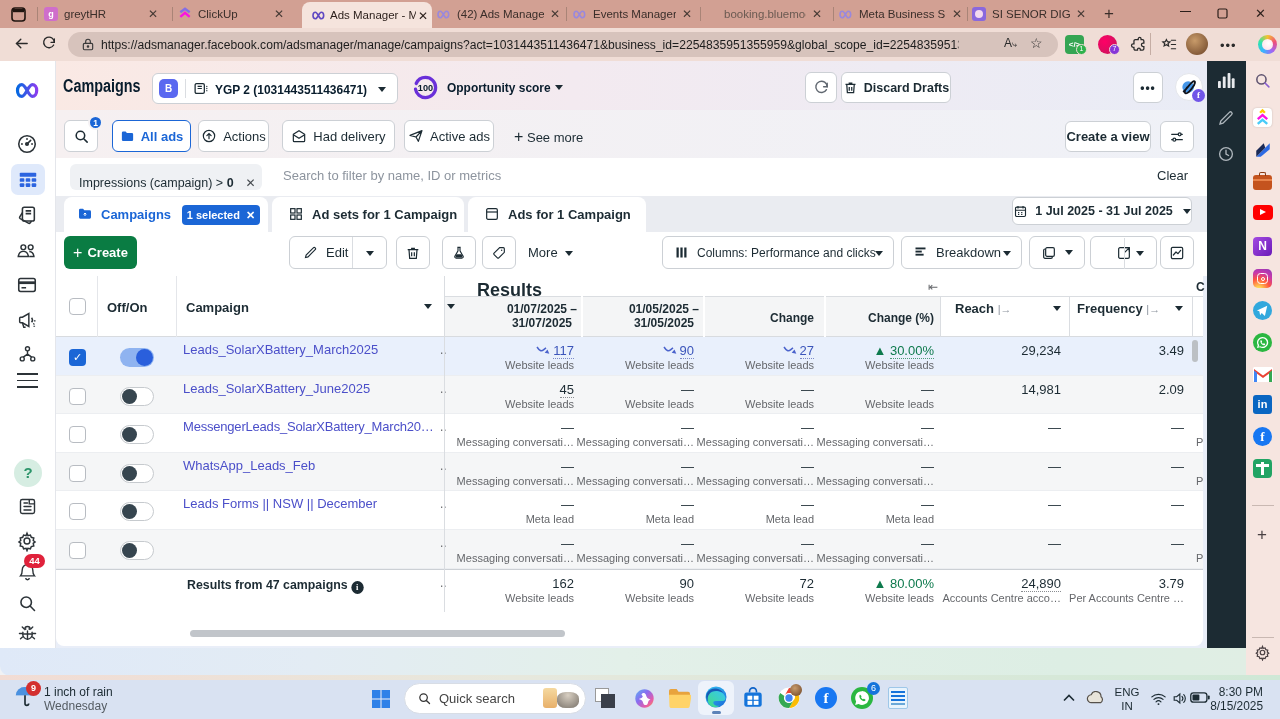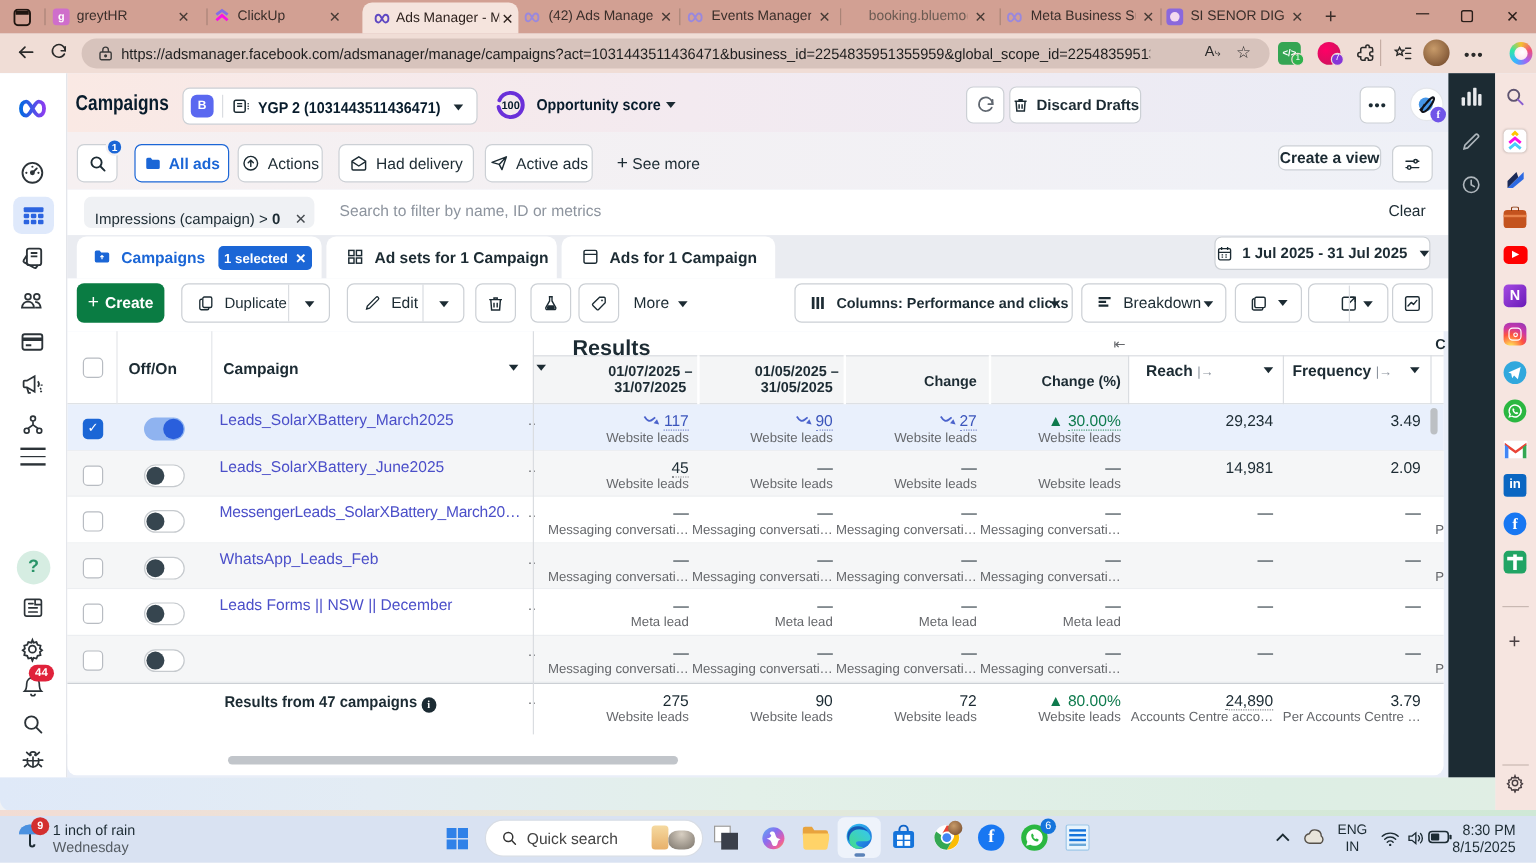--- a/index.html
+++ b/index.html
@@ -220,21 +220,21 @@
           <path d="M3.5 9.5L12 4l8.5 5.5V19a1.5 1.5 0 0 1-1.5 1.5H5A1.5 1.5 0 0 1 3.5 19z"></path>
           <path d="M3.5 10l8.5 5.5L20.5 10"></path>
         </svg>Had delivery
     </div>
     <div class="btn" style="left:348px;top:10px;width:90px;height:32px;font-weight:400">
       <svg width="16" height="16" viewBox="0 0 24 24" fill="none" stroke="#1c2b33" stroke-width="1.8" style="margin-right:6px">
           <path d="M3 11l18-7-5.5 16-3.5-6.5zM12 13.5L21 4" stroke-linejoin="round"></path>
         </svg>Active ads
     </div>
     <div class="abs" style="left:458px;top:18px;font-size:13px;font-weight:400;color:#1c2b33"><span style="font-size:16px;font-weight:400">+</span> See more</div>
-    <div class="btn" style="left:1009px;top:11px;width:86px;height:21px">Create a view</div>
+    <div class="btn" style="left:1009px;top:11px;width:86px;height:31px">Create a view</div>
     <div class="btn" style="left:1104px;top:11px;width:34px;height:31px">
       <svg width="16" height="16" viewBox="0 0 24 24" fill="none" stroke="#1c2b33" stroke-width="1.8" stroke-linecap="round">
           <path d="M4 8h10M18 8h2M4 16h2M10 16h10"></path>
           <circle cx="16" cy="8" r="2.2"></circle>
           <circle cx="8" cy="16" r="2.2"></circle>
         </svg>
     </div>
   </div>
   <div id="chiprow">
     <div class="abs" style="left:14px;top:6px;width:192px;height:26px;background:#eff1f4;border-radius:6px;font-size:12.5px;color:#1c2b33;display:flex;align-items:flex-end;padding-left:9px;white-space:nowrap">Impressions (campaign) &gt; <b>&nbsp;0</b><span style="margin-left:12px;color:#44494e;font-size:12px">✕</span></div>
@@ -269,28 +269,20 @@
     <div class="btn" style="left:956px;top:1px;width:180px;height:28px;font-weight:700;font-size:12.5px;white-space:nowrap">
       <svg width="15" height="15" viewBox="0 0 24 24" fill="none" stroke="#1c2b33" stroke-width="1.8" style="margin-right:7px">
           <rect x="4" y="5" width="16" height="15" rx="2"></rect>
           <path d="M4 10h16M8 3v4M16 3v4M8 13.5h2M13 13.5h2M8 16.5h2M13 16.5h2"></path>
         </svg>
       1 Jul 2025 - 31 Jul 2025<span class="caret" style="margin-left:10px"></span>
     </div>
   </div>
   <div id="toolbar">
     <div class="btn" style="left:8px;top:4px;width:73px;height:33px;background:#0a7c43;border:none;color:#fff"><span style="font-size:16px;font-weight:400;margin-right:5px">+</span>Create</div>
-    <div class="btn" style="left:95px;top:4px;width:124px;height:33px;font-weight:400;justify-content:flex-start;padding-left:12px;font-size:12.5px">
-      <svg width="15" height="15" viewBox="0 0 24 24" fill="none" stroke="#1c2b33" stroke-width="1.8" style="margin-right:8px">
-          <rect x="8" y="4" width="12" height="14" rx="2"></rect>
-          <path d="M16 18v1a2 2 0 0 1-2 2H6a2 2 0 0 1-2-2V9a2 2 0 0 1 2-2h1"></path>
-        </svg>Duplicate
-      <div class="abs" style="left:88px;top:0px;width:1px;height:31px;background:#dadde1"></div>
-      <span class="caret abs" style="left:102px;top:14px"></span>
-    </div>
     <div class="btn" style="left:233px;top:4px;width:98px;height:33px;font-weight:400;justify-content:flex-start;padding-left:13px">
       <svg width="15" height="15" viewBox="0 0 24 24" fill="none" stroke="#1c2b33" stroke-width="1.8" style="margin-right:8px">
           <path d="M4 20l1-4L16.5 4.5a2.1 2.1 0 0 1 3 3L8 19z"></path>
         </svg>Edit
       <div class="abs" style="left:62px;top:0px;width:1px;height:31px;background:#dadde1"></div>
       <span class="caret abs" style="left:76px;top:14px"></span>
     </div>
     <div class="btn" style="left:340px;top:4px;width:34px;height:33px">
         <svg width="16" height="16" viewBox="0 0 24 24" fill="none" stroke="#1c2b33" stroke-width="1.8">
           <path d="M4 7h16M10 7V5h4v2M6 7l1 13h10l1-13M10 11v6M14 11v6"></path>
@@ -302,21 +294,21 @@
           <path d="M8.2 14h7.6l1.4 3.6a1 1 0 0 1-.9 1.1H7.7a1 1 0 0 1-.9-1.1z" fill="#1c2b33" stroke="none"></path>
         </svg>
       </div>
     <div class="btn" style="left:426px;top:4px;width:34px;height:33px">
         <svg width="16" height="16" viewBox="0 0 24 24" fill="none" stroke="#1c2b33" stroke-width="1.7">
           <path d="M13 4h5.5A1.5 1.5 0 0 1 20 5.5V11l-8.3 8.3a1.5 1.5 0 0 1-2.1 0l-5-5a1.5 1.5 0 0 1 0-2.1z"></path>
           <circle cx="16" cy="8" r="1.1" fill="#1c2b33" stroke="none"></circle>
         </svg>
       </div>
     <div class="abs" style="left:472px;top:13px;font-size:13px;color:#1c2b33">More&nbsp;&nbsp;<span class="caret" style="vertical-align:1px"></span></div>
-    <div class="btn" style="left:606px;top:4px;width:232px;height:33px;font-weight:700;justify-content:flex-start;padding-left:11px;font-size:12px;white-space:nowrap">
+    <div class="btn" style="left:606px;top:4px;width:232px;height:33px;font-weight:400;justify-content:flex-start;padding-left:11px;font-size:12px;white-space:nowrap">
       <svg width="15" height="15" viewBox="0 0 24 24" fill="#1c2b33" style="margin-right:8px">
           <rect x="4" y="4" width="3.6" height="16"></rect>
           <rect x="10.2" y="4" width="3.6" height="16"></rect>
           <rect x="16.4" y="4" width="3.6" height="16"></rect>
         </svg>Columns: Performance and clicks
       <span class="caret abs" style="left:212px;top:14px"></span>
     </div>
     <div class="btn" style="left:845px;top:4px;width:121px;height:33px;font-weight:400;justify-content:flex-start;padding-left:11px">
       <svg width="15" height="15" viewBox="0 0 24 24" fill="#1c2b33" style="margin-right:8px">
           <rect x="4" y="4" width="16" height="3"></rect>
@@ -492,21 +484,21 @@
       <div class="clab" style="left:638px;width:120px">Messaging conversati…</div>
       <div class="cval" style="left:758px;width:120px">—</div>
       <div class="clab" style="left:758px;width:120px">Messaging conversati…</div>
       <div class="cval" style="left:875px;width:130px">—</div>
       <div class="cval" style="left:995px;width:133px">—</div>
       <div class="clab" style="left:1140px;width:10px;text-align:left">P</div>
     </div>
     <div class="row" style="top:292.6px;height:43px;background:#fff;border-top:1px solid #ccd0d5;border-bottom:none">
       <div class="abs" style="left:131px;top:7px;font-size:13px;font-weight:700;color:#1c2b33;transform:scaleX(.95);transform-origin:left;white-space:nowrap">Results from 47 campaigns <span style="display:inline-block;width:13px;height:13px;border-radius:50%;background:#1c2b33;color:#fff;font-size:9px;font-weight:700;text-align:center;line-height:13px;vertical-align:-1px;font-family:'Liberation Serif',serif">i</span></div>
       <div class="abs" style="left:384px;top:6px;font-size:12px;color:#65676b">..</div>
-      <div class="cval" style="left:398px;width:120px">275</div>
+      <div class="cval" style="left:398px;width:120px">162</div>
       <div class="clab" style="left:398px;width:120px">Website leads</div>
       <div class="cval" style="left:518px;width:120px">90</div>
       <div class="clab" style="left:518px;width:120px">Website leads</div>
       <div class="cval" style="left:638px;width:120px">72</div>
       <div class="clab" style="left:638px;width:120px">Website leads</div>
       <div class="cval" style="left:758px;width:120px"><span style="color:#0e7a4d">▲ </span><span style="color:#0e7a4d">80.00%</span></div>
       <div class="clab" style="left:758px;width:120px">Website leads</div>
       <div class="cval" style="left:875px;width:130px"><span style="border-bottom:1px dotted #8a8d91">24,890</span></div>
       <div class="clab" style="left:875px;width:130px">Accounts Centre acco…</div>
       <div class="cval" style="left:995px;width:133px">3.79</div>

